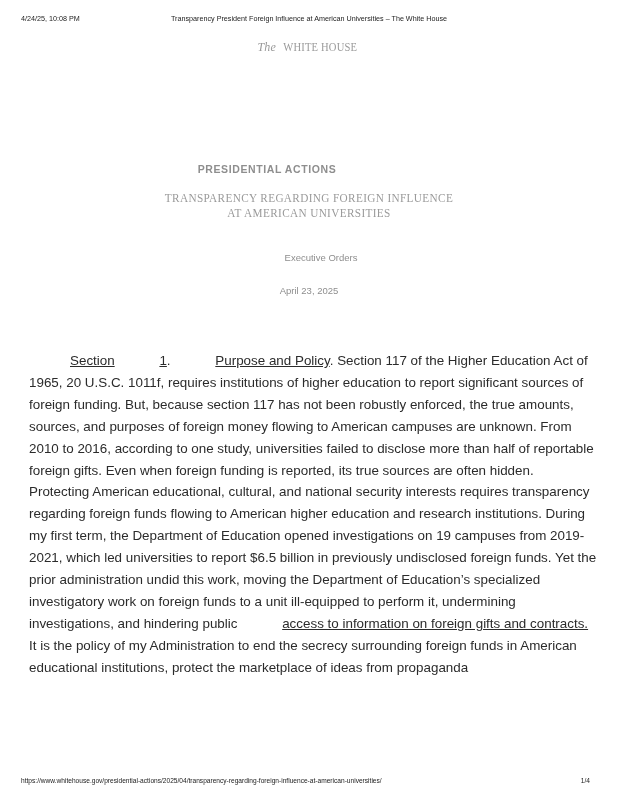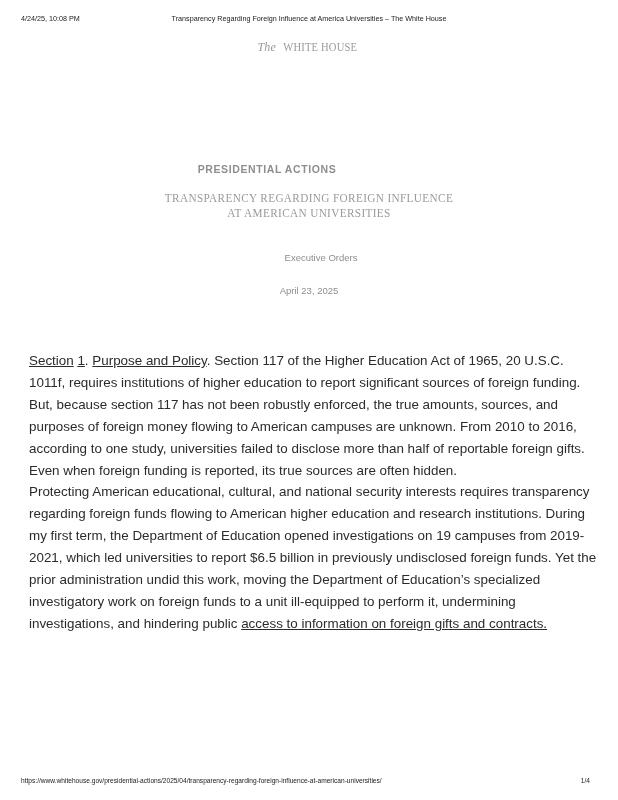--- a/index.html
+++ b/index.html
@@ -37,52 +37,53 @@
     .doc-date {
       position: absolute; top: 285px; left: 0; width: 618px; text-align: center;
       font-size: 9.5px; color: #8e8e8e; font-family: "Liberation Sans", sans-serif;
     }
     .body-text {
       position: absolute; top: 350px; left: 29px; width: 570px;
       font-size: 13.4px; line-height: 21.9px; color: #2b2b2b;
       font-family: "Liberation Sans", sans-serif;
     }
     .body-text p { margin: 0; }
-    .body-text a { color: #2b2b2b; text-decoration: underline; }
+    .body-text a { color: #2b2b2b; text-decoration: underline; margin-left: 41px; }
     .print-footer {
       position: absolute; top: 777px; left: 0; width: 618px; font-size: 6.6px; color: #222;
       font-family: "Liberation Sans", sans-serif;
     }
     .print-footer .url { position: absolute; left: 21px; }
     .print-footer .page { position: absolute; right: 28px; }
   </style>
 </head>
 <body>
 
 <div class="print-header">
   <span class="date">4/24/25, 10:08 PM</span>
-  <span class="title">Transparency Regarding Foreign Influence at America Universities – The White House</span>
+  <span class="title">Transparency President Foreign Influence at American Universities – The White House</span>
 </div>
 
 <div class="logo">
   <span class="the">The</span><span class="wh">WHITE HOUSE</span>
 </div>
 
 <div class="category">PRESIDENTIAL ACTIONS</div>
 
 <div class="doc-title">
   <span>TRANSPARENCY REGARDING FOREIGN INFLUENCE</span>
   <span>AT AMERICAN UNIVERSITIES</span>
 </div>
 
 <div class="doc-type">Executive Orders</div>
 
 <div class="doc-date">April 23, 2025</div>
 
 <div class="body-text">
   <p><a>Section</a> <a>1</a><span>.  </span><a>Purpose and Policy</a><span>.  Section 117 of the Higher Education Act of 1965, 20 U.S.C. 1011f, requires institutions of higher education to report significant sources of foreign funding.  But, because section 117 has not been robustly enforced, the true amounts, sources, and purposes of foreign money flowing to American campuses are unknown.  From 2010 to 2016, according to one study, universities failed to disclose more than half of reportable foreign gifts.  Even when foreign funding is reported, its true sources are often hidden.</span></p>
   <p><span>Protecting American educational, cultural, and national security interests requires transparency regarding foreign funds flowing to American higher education and research institutions.  During my first term, the Department of Education opened investigations on 19 campuses from 2019-2021, which led universities to report $6.5 billion in previously undisclosed foreign funds.  Yet the prior administration undid this work, moving the Department of Education’s specialized investigatory work on foreign funds to a unit ill-equipped to perform it, undermining investigations, and hindering public </span><a>access to information on foreign gifts and contracts.</a></p>
+  <p>It is the policy of my Administration to end the secrecy surrounding foreign funds in American educational institutions, protect the marketplace of ideas from propaganda</p>
 </div>
 
 <div class="print-footer">
   <span class="url">https://www.whitehouse.gov/presidential-actions/2025/04/transparency-regarding-foreign-influence-at-american-universities/</span>
   <span class="page">1/4</span>
 </div>
 
 </body></html>

